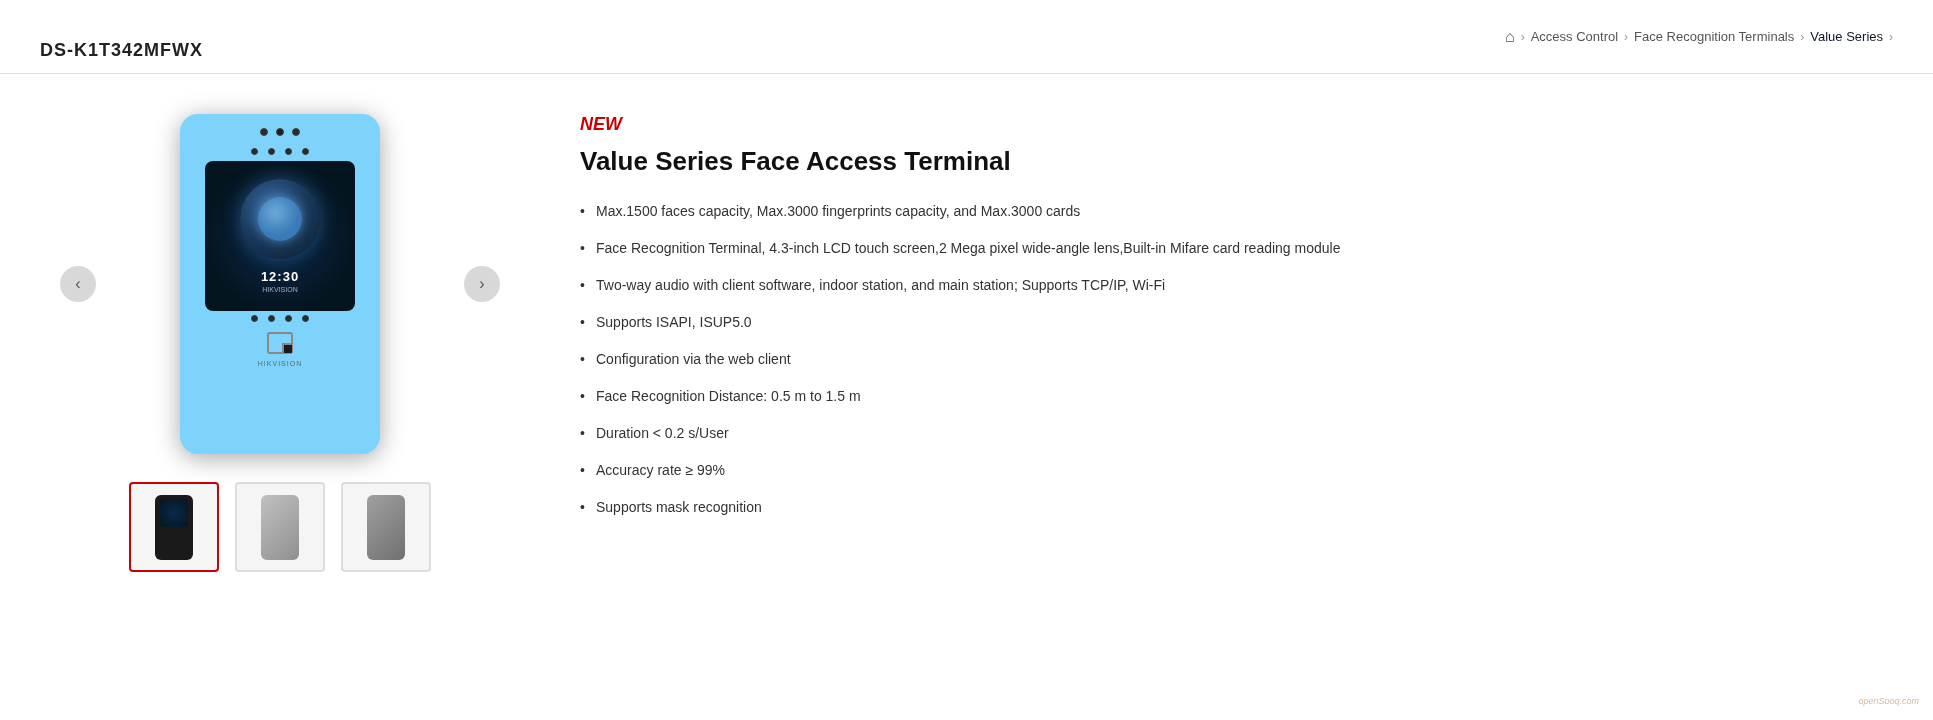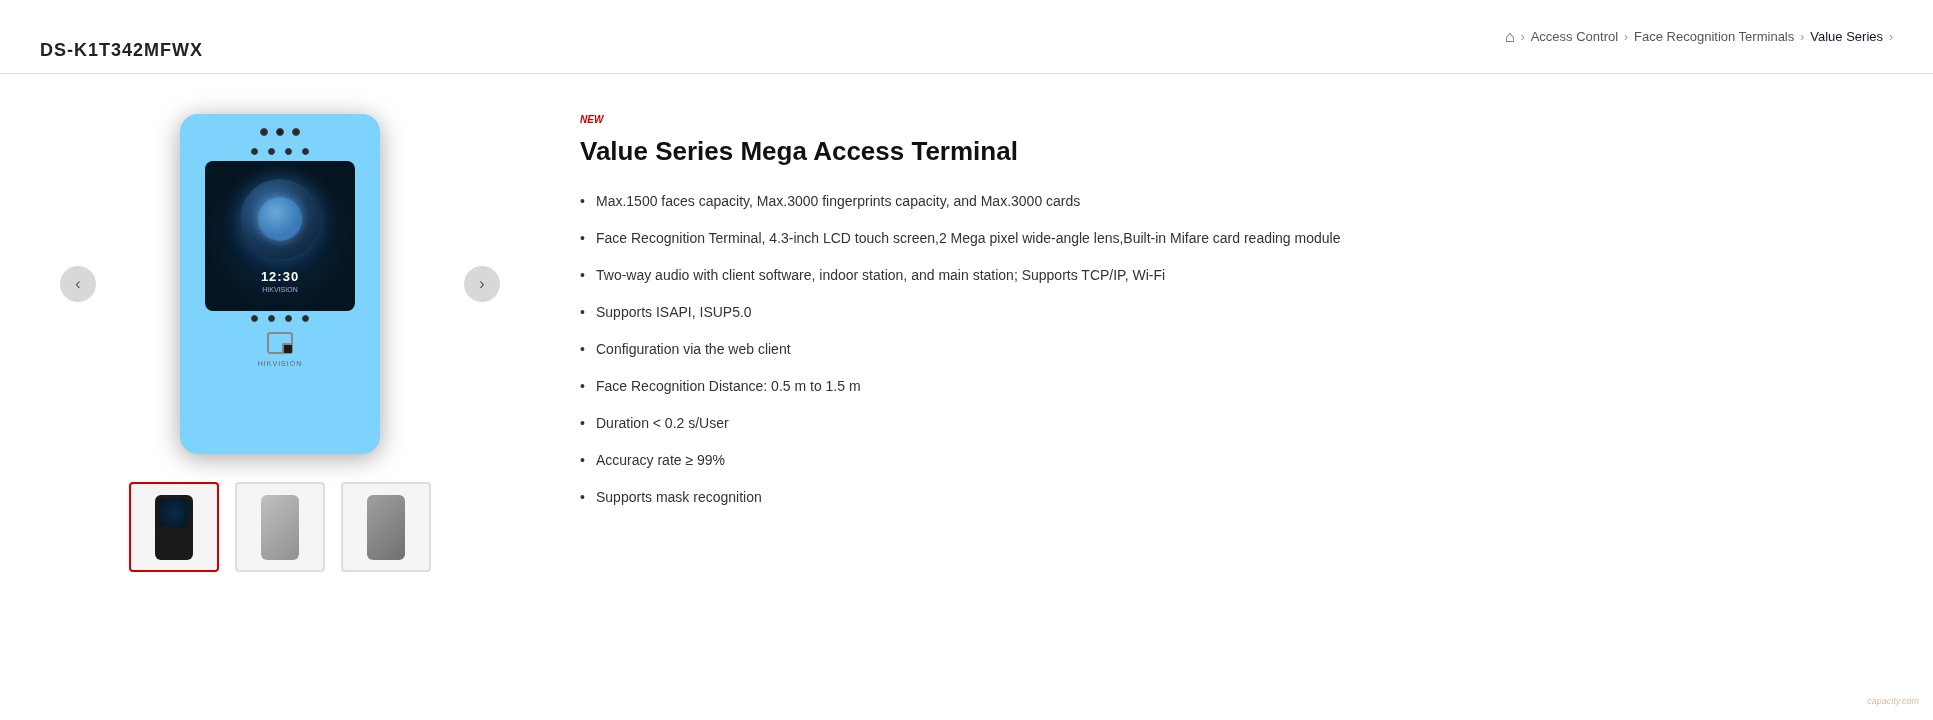--- a/index.html
+++ b/index.html
@@ -275,21 +275,21 @@
     }
 
     
     .product-info {
       flex: 1;
       padding-top: 10px;
     }
     .badge-new {
       color: #cc0000;
       font-weight: bold;
-      font-size: 10px;
+      font-size: 18px;
       font-style: italic;
       margin-bottom: 10px;
     }
     .product-title {
       font-size: 26px;
       font-weight: bold;
       color: #111;
       margin-bottom: 22px;
       line-height: 1.3;
     }
@@ -382,29 +382,29 @@
         <div class="thumb-device-2"></div>
       </div>
       <div class="thumb">
         <div class="thumb-device-3"></div>
       </div>
     </div>
   </div>
 
   <div class="product-info">
     <div class="badge-new">NEW</div>
-    <h1 class="product-title">Value Series Mega Access Terminal</h1>
+    <h1 class="product-title">Value Series Face Access Terminal</h1>
     <ul class="bullet-list">
       <li>Max.1500 faces capacity, Max.3000 fingerprints capacity, and Max.3000 cards</li>
       <li>Face Recognition Terminal, 4.3-inch LCD touch screen,2 Mega pixel wide-angle lens,Built-in Mifare card reading module</li>
       <li>Two-way audio with client software, indoor station, and main station; Supports TCP/IP, Wi-Fi</li>
       <li>Supports ISAPI, ISUP5.0</li>
       <li>Configuration via the web client</li>
       <li>Face Recognition Distance: 0.5 m to 1.5 m</li>
       <li>Duration  &lt;  0.2 s/User</li>
       <li>Accuracy rate ≥ 99%</li>
       <li>Supports mask recognition</li>
     </ul>
   </div>
 
 </div>
 
-<div class="watermark" style="position:fixed;bottom:14px;right:14px;">capacity.com</div>
+<div class="watermark" style="position:fixed;bottom:14px;right:14px;">openSooq.com</div>
 
 </body></html>

